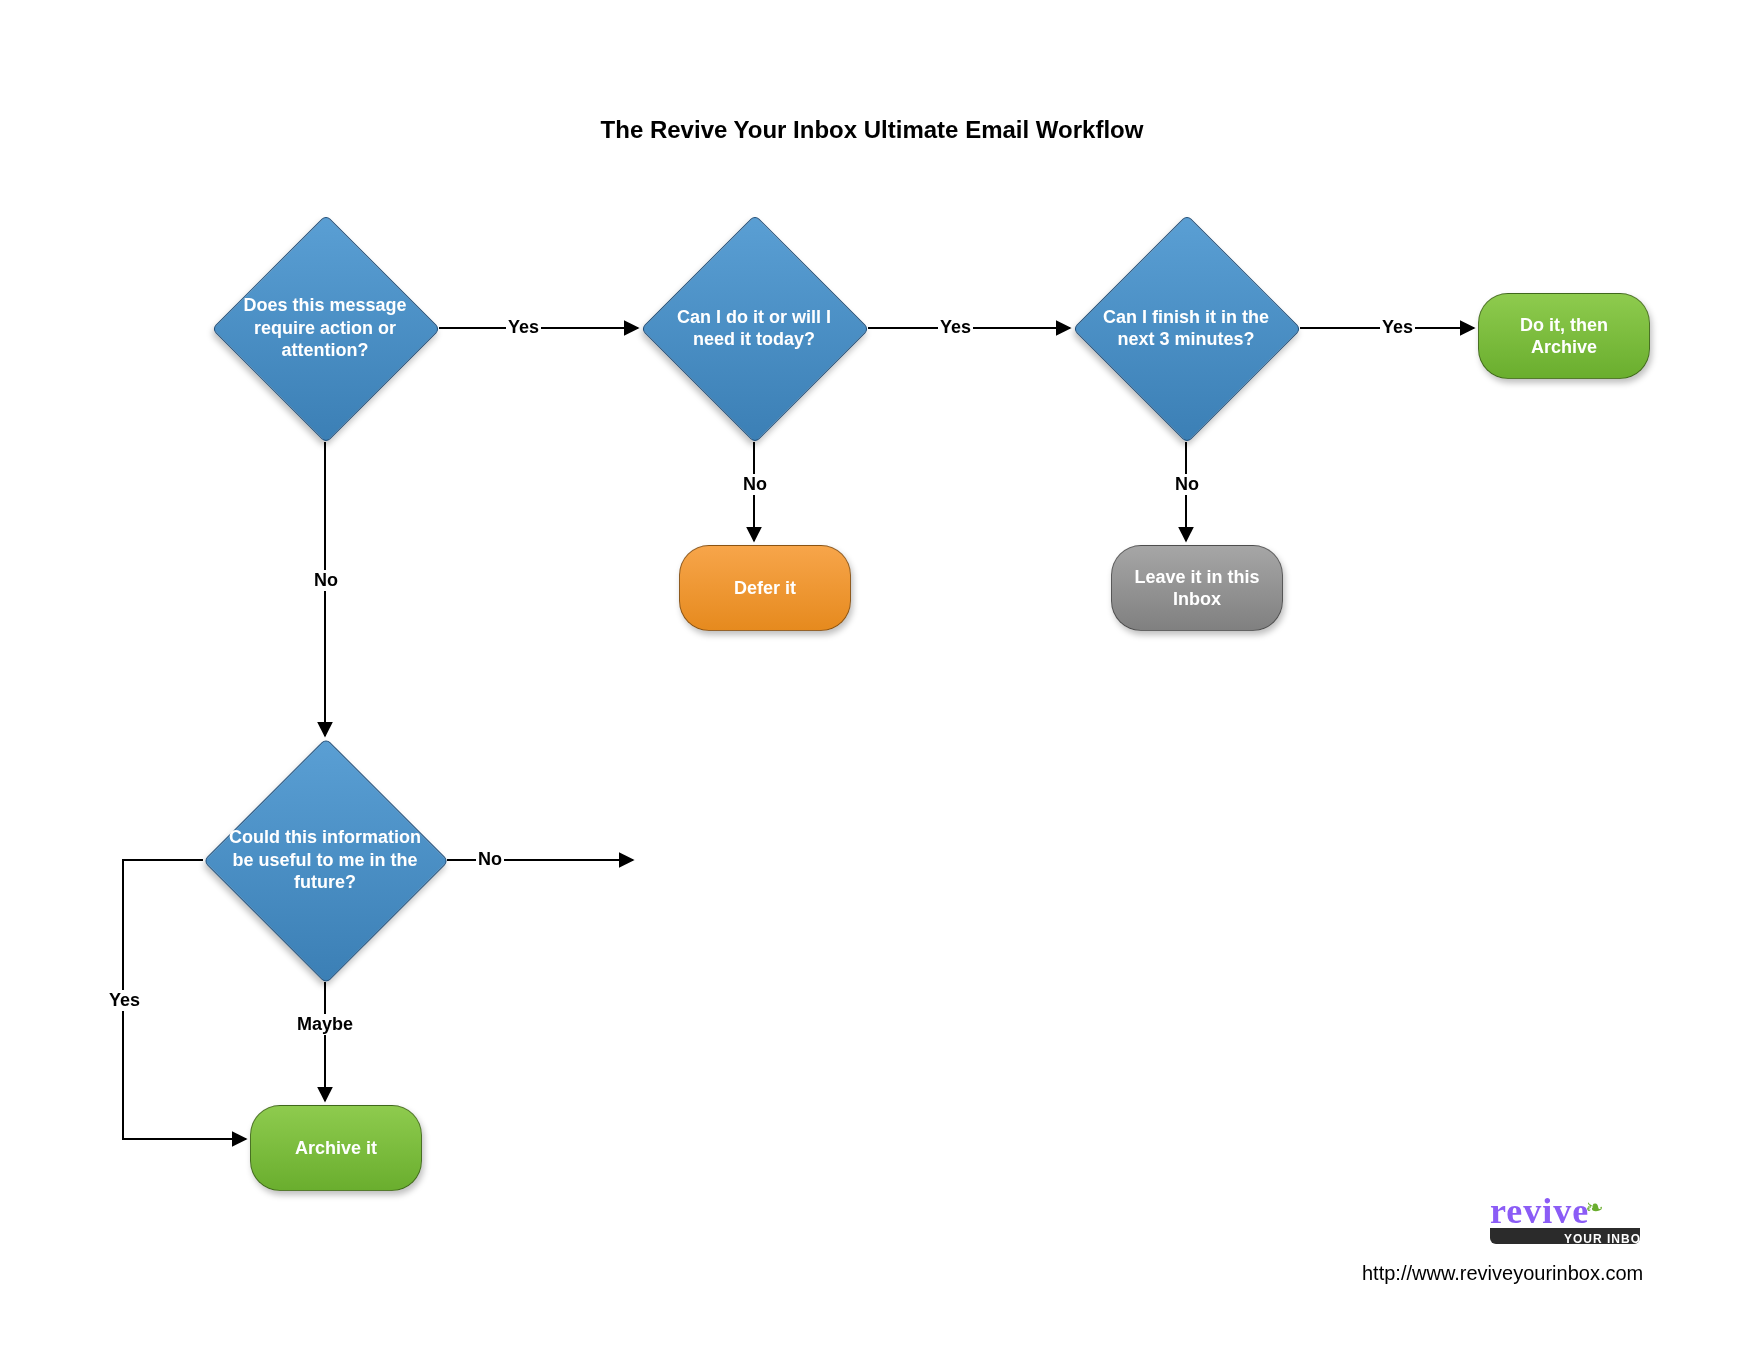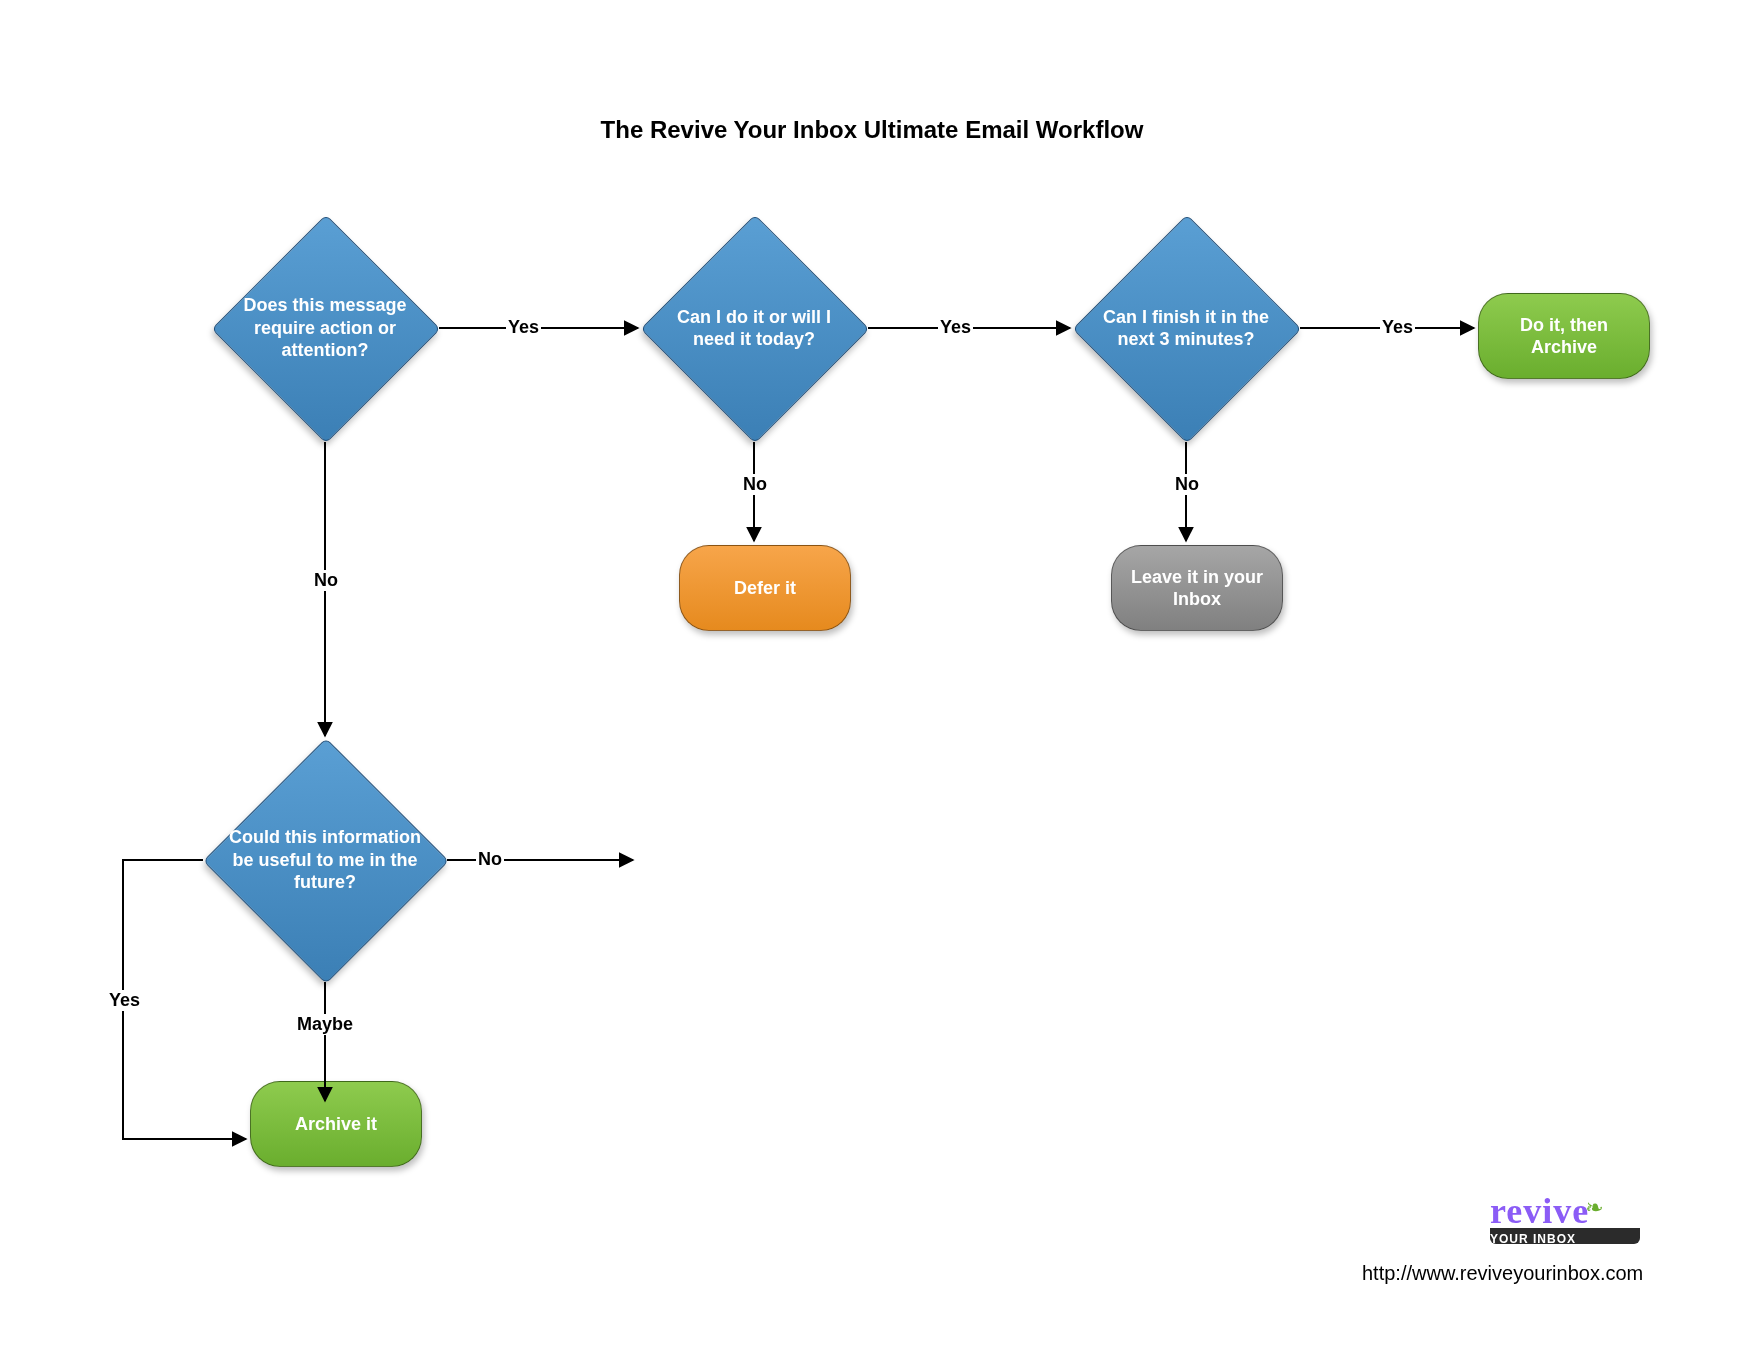--- a/index.html
+++ b/index.html
@@ -17,21 +17,21 @@
     border:1px solid rgba(0,0,0,.4);box-shadow:2px 4px 6px rgba(0,0,0,.25);line-height:1.25;padding:8px 10px}
   .green{background:linear-gradient(180deg,#8ecb4e 0%,#6aae2e 100%)}
   .orange{background:linear-gradient(180deg,#f7a54a 0%,#e68a1e 100%)}
   .gray{background:linear-gradient(180deg,#a6a6a6 0%,#808080 100%)}
   .red{background:linear-gradient(180deg,#d63a3a 0%,#b51e1e 100%)}
   .edge-label{position:absolute;font-weight:bold;font-size:18px;color:#000;background:#fff;padding:0 2px}
   .url{position:absolute;font-weight:normal;font-size:20px;color:#000}
   .logo{position:absolute}
   .logo-revive{font-family:Georgia,serif;font-weight:bold;font-size:36px;color:#8b5cf6;letter-spacing:1px}
   .logo-tray{display:inline-block;width:150px;height:16px;background:#2b2b2b;border-radius:0 0 6px 6px;position:relative;top:-4px}
-  .logo-sub{position:absolute;color:#fff;font-weight:bold;font-size:12px;letter-spacing:1px;left:0;right:0;text-align:left;top:0}
+  .logo-sub{position:absolute;color:#fff;font-weight:bold;font-size:12px;letter-spacing:1px;left:0;right:0;text-align:right;top:0}
   .leaf{color:#6aae2e;font-size:22px;position:relative;top:-8px;left:-4px}
 </style>
 </head>
 <body>
 
 <div id="stage">
 
   <div class="title" style="top:116px">The Revive Your Inbox Ultimate Email Workflow</div>
 
   <div class="decision" style="left:211px;top:214px;width:228px;height:228px">
@@ -49,22 +49,22 @@
     <div class="label">Can I finish it in the next 3 minutes?</div>
   </div>
 
   <div class="decision" style="left:203px;top:738px;width:244px;height:244px">
     <div class="diamond" style="left:36px;top:36px;width:172px;height:172px"></div>
     <div class="label">Could this information be useful to me in the future?</div>
   </div>
 
   <div class="terminal green" style="left:1478px;top:293px;width:150px;height:68px">Do it, then Archive</div>
   <div class="terminal orange" style="left:679px;top:545px;width:150px;height:68px">Defer it</div>
-  <div class="terminal gray" style="left:1111px;top:545px;width:150px;height:68px">Leave it in your Inbox</div>
-  <div class="terminal green" style="left:250px;top:1081px;width:150px;height:68px">Archive it</div>
+  <div class="terminal gray" style="left:1111px;top:545px;width:150px;height:68px">Leave it in this Inbox</div>
+  <div class="terminal green" style="left:250px;top:1105px;width:150px;height:68px">Archive it</div>
 
   <svg width="1760" height="1360" style="position:absolute;left:0;top:0;pointer-events:none">
     <defs>
       <marker id="arrow" viewBox="0 0 10 10" refX="9" refY="5" markerWidth="8" markerHeight="8" orient="auto-start-reverse">
         <path d="M 0 0 L 10 5 L 0 10 z" fill="#000"></path>
       </marker>
     </defs>
     <g stroke="#000" stroke-width="2" fill="none" marker-end="url(#arrow)">
 
       <line x1="439" y1="328" x2="638" y2="328"></line>

